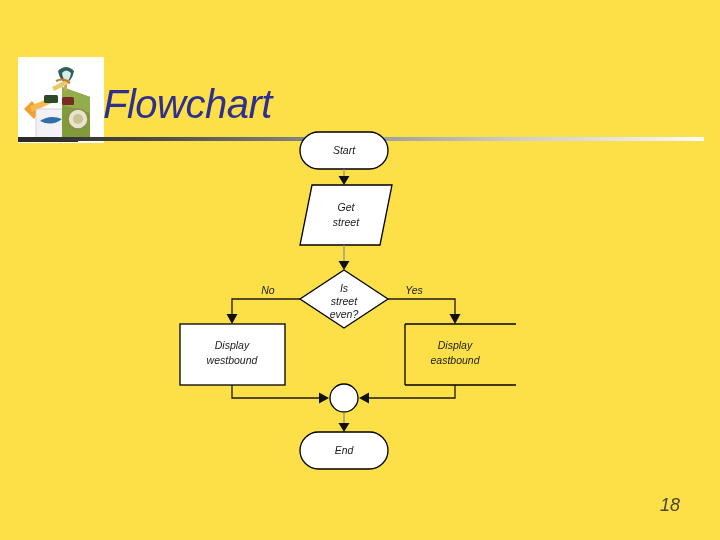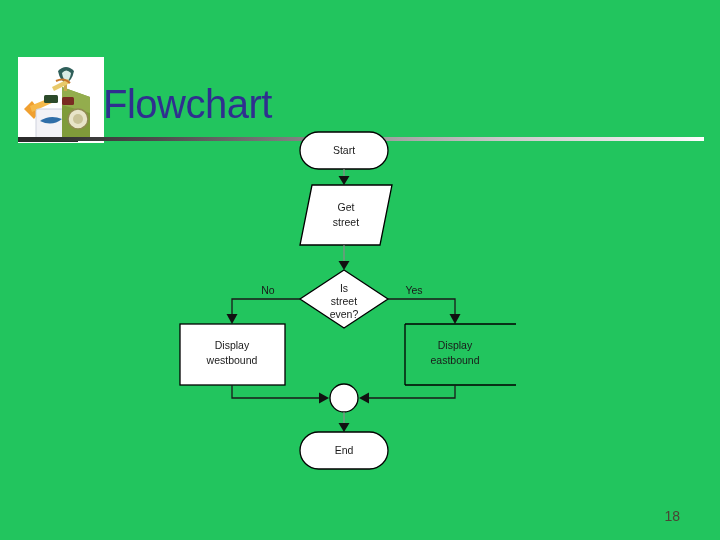--- a/index.html
+++ b/index.html
@@ -14,21 +14,22 @@
     overflow: hidden;
     position: relative;
   }
 
   
   #slide {
     position: absolute;
     inset: 0;
     width: 720px;
     height: 540px;
-    background: #22c55e;
+    background: #fde047;
+    font-style: italic;
   }
 
   #header {
     position: absolute;
     left: 0;
     top: 0;
     width: 720px;
     height: 150px;
   }
 
@@ -103,23 +104,23 @@
     font-family: "Liberation Sans", sans-serif;
     font-size: 10.5px;
     fill: #1a1a1a;
     text-anchor: middle;
   }
 
   
   #page-number {
     position: absolute;
     right: 40px;
-    bottom: 16px;
-    font-family: "Liberation Sans", sans-serif;
-    font-size: 14px;
+    bottom: 24px;
+    font-family: "Liberation Sans", sans-serif;
+    font-size: 18px;
     color: #4a4434;
   }
 </style>
 </head>
 <body>
 
 <div id="slide">
 
   <div id="header">
 

